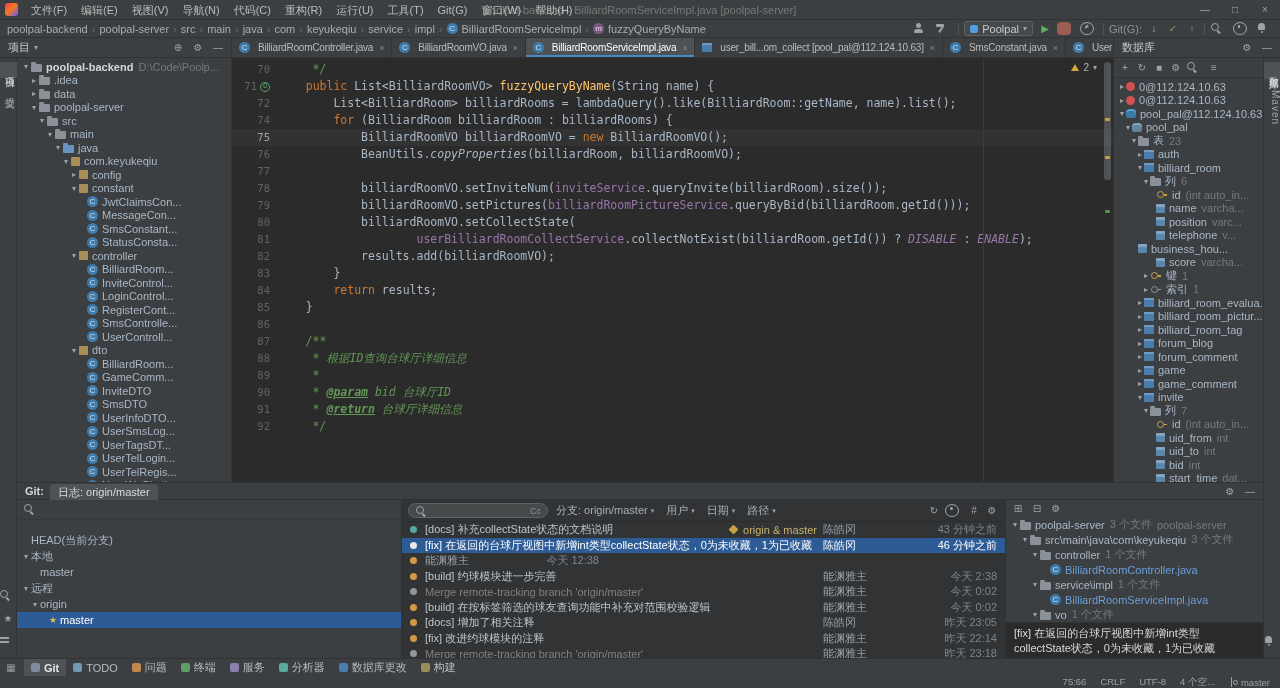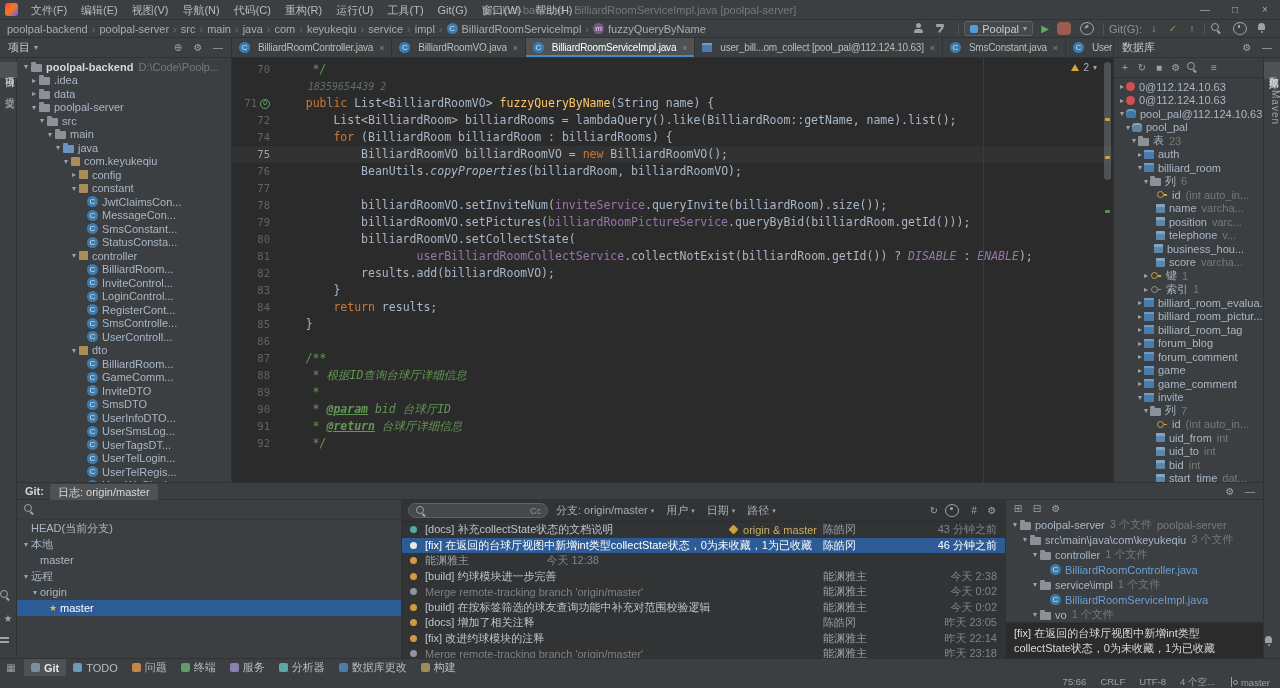--- a/index.html
+++ b/index.html
@@ -529,21 +529,20 @@
               <span class="twisty" data-name="twisty-spacer"></span>
               <span class="ic ic-class" data-name="class-icon">C</span>
               <span class="tlabel" data-name="project-tree-label">UserWeChatl...</span>
             </div>
           </div>
 
         <div class="editor" data-name="code-editor">
           <div class="marginline" data-name="right-margin-guide"></div>
           <div id="lines" data-name="code-lines">
               <div class="eline" data-name="code-line"><span class="gut" data-name="editor-gutter"><span class="gutnum" data-name="line-number">70</span></span><span class="codeln" data-name="code-text"><span class="tk-jd">     */</span></span></div>
-              <div class="eline" data-name="code-inlay-line"><span class="gut" data-name="editor-gutter"><span class="gutnum" data-name="line-number"></span></span><span class="codeln" data-name="code-text"><span class="inlay" data-name="inlay-hint">18359654439 2</span></span></div>
               <div class="eline" data-name="code-line"><span class="gut" data-name="editor-gutter"><span class="gutnum" data-name="line-number">71</span><span class="ic ic-override gut-ic" data-name="override-icon">O</span></span><span class="codeln" data-name="code-text"><span class="tk-d">    </span><span class="tk-k">public</span><span class="tk-d"> List&lt;BilliardRoomVO&gt; </span><span class="tk-m">fuzzyQueryByName</span><span class="tk-d">(String name) {</span></span></div>
               <div class="eline" data-name="code-line"><span class="gut" data-name="editor-gutter"><span class="gutnum" data-name="line-number">72</span></span><span class="codeln" data-name="code-text"><span class="tk-d">        List&lt;BilliardRoom&gt; billiardRooms = lambdaQuery().like(BilliardRoom::getName, name).list();</span></span></div>
               <div class="eline" data-name="code-line"><span class="gut" data-name="editor-gutter"><span class="gutnum" data-name="line-number">74</span></span><span class="codeln" data-name="code-text"><span class="tk-d">        </span><span class="tk-k">for</span><span class="tk-d"> (BilliardRoom billiardRoom : billiardRooms) {</span></span></div>
               <div class="eline cur" data-name="code-line"><span class="gut" data-name="editor-gutter"><span class="gutnum" data-name="line-number">75</span></span><span class="codeln" data-name="code-text"><span class="tk-d">            BilliardRoomVO billiardRoomVO = </span><span class="tk-k">new</span><span class="tk-d"> BilliardRoomVO();</span></span></div>
               <div class="eline" data-name="code-line"><span class="gut" data-name="editor-gutter"><span class="gutnum" data-name="line-number">76</span></span><span class="codeln" data-name="code-text"><span class="tk-d">            BeanUtils.</span><span class="tk-sm">copyProperties</span><span class="tk-d">(billiardRoom, billiardRoomVO);</span></span></div>
               <div class="eline" data-name="code-line"><span class="gut" data-name="editor-gutter"><span class="gutnum" data-name="line-number">77</span></span><span class="codeln" data-name="code-text"></span></div>
               <div class="eline" data-name="code-line"><span class="gut" data-name="editor-gutter"><span class="gutnum" data-name="line-number">78</span></span><span class="codeln" data-name="code-text"><span class="tk-d">            billiardRoomVO.setInviteNum(</span><span class="tk-f">inviteService</span><span class="tk-d">.queryInvite(billiardRoom).size());</span></span></div>
               <div class="eline" data-name="code-line"><span class="gut" data-name="editor-gutter"><span class="gutnum" data-name="line-number">79</span></span><span class="codeln" data-name="code-text"><span class="tk-d">            billiardRoomVO.setPictures(</span><span class="tk-f">billiardRoomPictureService</span><span class="tk-d">.queryByBid(billiardRoom.getId()));</span></span></div>
               <div class="eline" data-name="code-line"><span class="gut" data-name="editor-gutter"><span class="gutnum" data-name="line-number">80</span></span><span class="codeln" data-name="code-text"><span class="tk-d">            billiardRoomVO.setCollectState(</span></span></div>
               <div class="eline" data-name="code-line"><span class="gut" data-name="editor-gutter"><span class="gutnum" data-name="line-number">81</span></span><span class="codeln" data-name="code-text"><span class="tk-d">                    </span><span class="tk-f">userBilliardRoomCollectService</span><span class="tk-d">.collectNotExist(billiardRoom.getId()) ? </span><span class="tk-cst">DISABLE</span><span class="tk-d"> : </span><span class="tk-cst">ENABLE</span><span class="tk-d">);</span></span></div>
@@ -641,21 +640,21 @@
                 <span class="ic ic-column" data-name="column-icon"></span>
                 <span class="tlabel" data-name="db-tree-label">position</span>
                 <span class="tmut" data-name="db-tree-meta">varc...</span>
               </div>
               <div class="trow" data-name="db-tree-row" style="padding-left: 34px;">
                 <span class="twisty" data-name="twisty-spacer"></span>
                 <span class="ic ic-column" data-name="column-icon"></span>
                 <span class="tlabel" data-name="db-tree-label">telephone</span>
                 <span class="tmut" data-name="db-tree-meta">v...</span>
               </div>
-              <div class="trow" data-name="db-tree-row" style="padding-left: 32px;">
+              <div class="trow" data-name="db-tree-row" style="padding-left: 16px;">
                 <span class="twisty" data-name="twisty-spacer"></span>
                 <span class="ic ic-column" data-name="column-icon"></span>
                 <span class="tlabel" data-name="db-tree-label">business_hou...</span>
               </div>
               <div class="trow" data-name="db-tree-row" style="padding-left: 34px;">
                 <span class="twisty" data-name="twisty-spacer"></span>
                 <span class="ic ic-column" data-name="column-icon"></span>
                 <span class="tlabel" data-name="db-tree-label">score</span>
                 <span class="tmut" data-name="db-tree-meta">varcha...</span>
               </div>
@@ -759,21 +758,21 @@
             <span class="tbico" data-name="hide-icon">—</span>
           </span>
       </div>
 
       <div class="gitbody" data-name="git-log-panel">
         <div class="branches" data-name="git-branches-panel">
           <div class="bsearchrow" id="bsearch" data-name="branch-search-row">
               <span class="tbico ic ic-search" data-name="search-icon"></span>
             </div>
           <div id="btree" data-name="branch-tree">
-              <div class="trow" data-name="branch-row" style="padding-left: 4px;">
+              <div class="trow" data-name="branch-row" style="padding-left: 4px; margin-top: 12px;">
                 <span class="twisty" data-name="twisty-spacer"></span>
                 <span class="tlabel" data-name="branch-label">HEAD(当前分支)</span>
               </div>
               <div class="trow" data-name="branch-row" style="padding-left: 4px;">
                 <span class="twisty" data-name="chevron-down-icon">▾</span>
                 <span class="tlabel" data-name="branch-label">本地</span>
               </div>
               <div class="trow" data-name="branch-row" style="padding-left: 13px;">
                 <span class="twisty" data-name="twisty-spacer"></span>
                 <span class="tlabel" data-name="branch-label">master</span>

